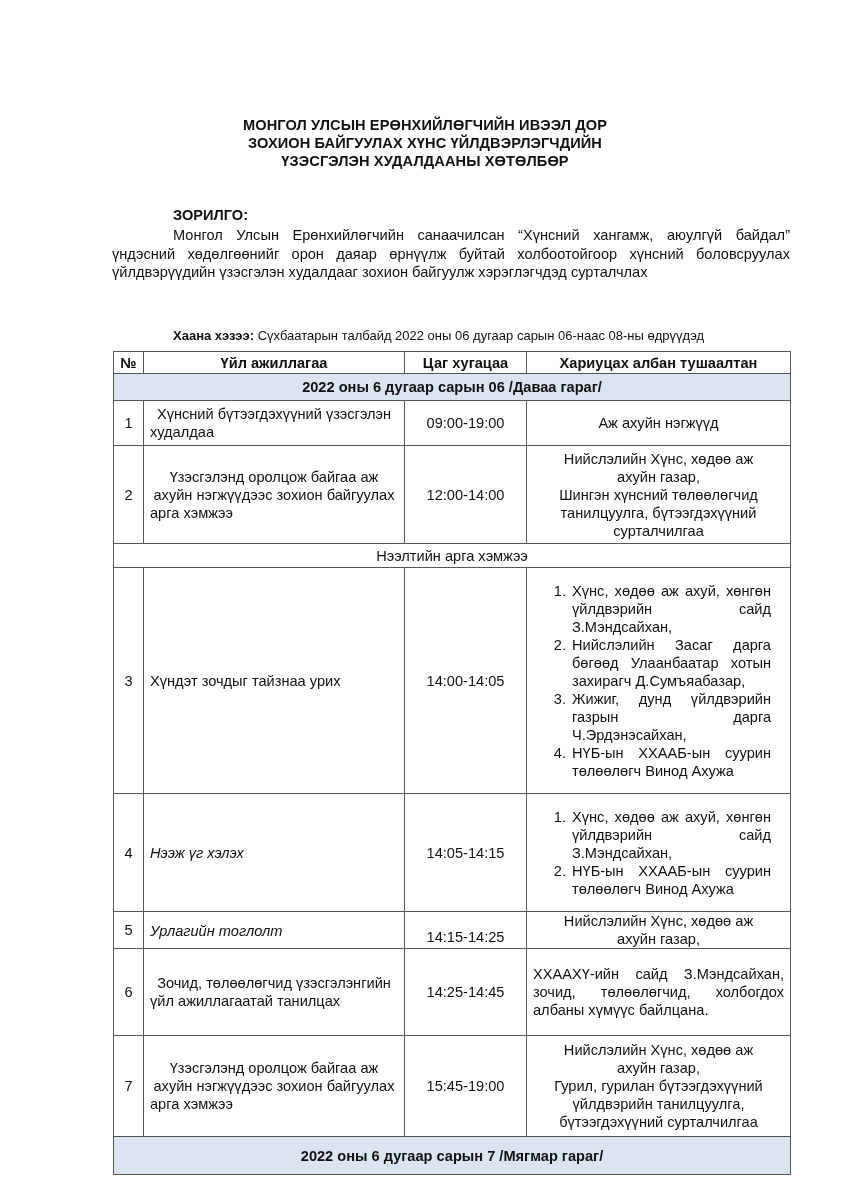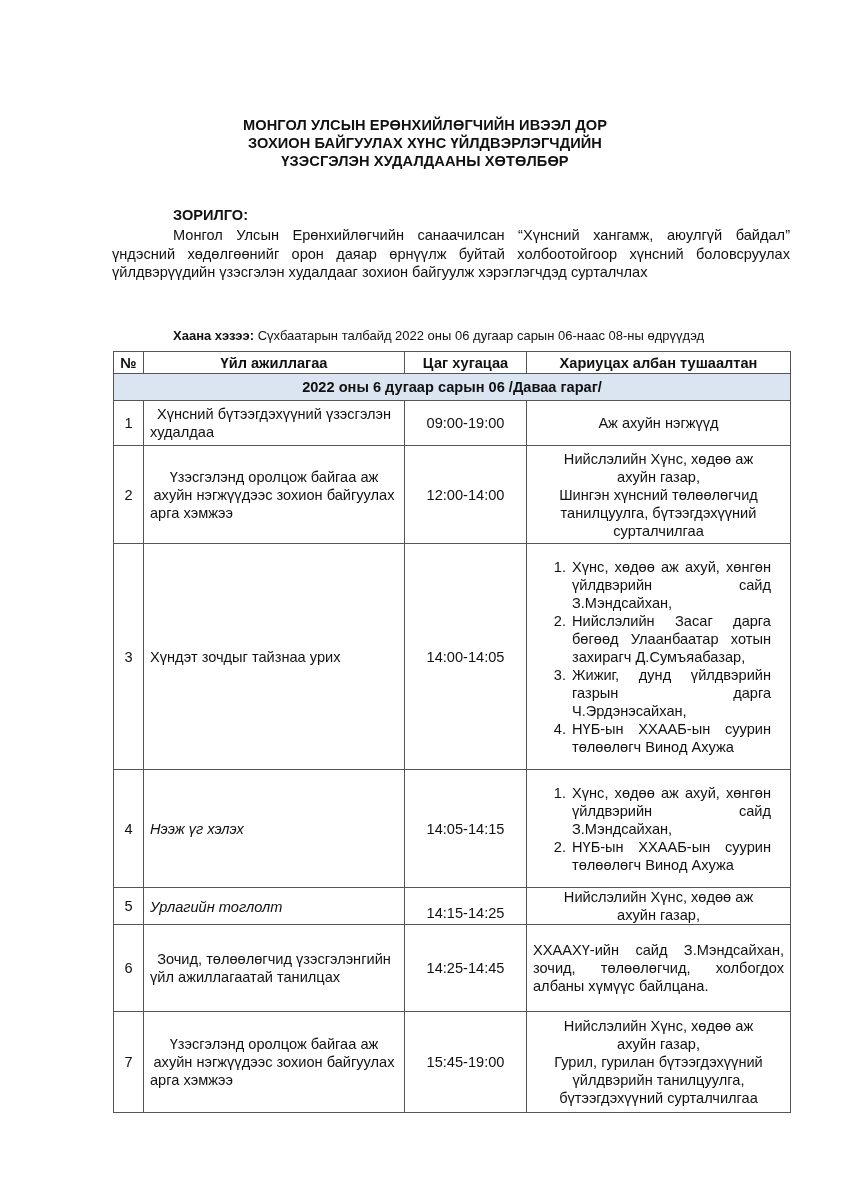--- a/index.html
+++ b/index.html
@@ -108,20 +108,23 @@
     <td class="time">12:00-14:00</td>
     <td class="resp">
       <div>Нийслэлийн Хүнс, хөдөө аж</div>
       <div>ахуйн газар,</div>
       <div>Шингэн хүнсний төлөөлөгчид</div>
       <div>танилцуулга, бүтээгдэхүүний</div>
       <div>сурталчилгаа</div>
     </td>
   </tr>
 
+  <tr class="section-row">
+    <td colspan="4" style="height:23px;">Нээлтийн арга хэмжээ</td>
+  </tr>
 
   <tr style="height:181px;">
     <td class="no">3</td>
     <td class="act">Хүндэт зочдыг тайзнаа урих</td>
     <td class="time">14:00-14:05</td>
     <td class="resp justify" style="vertical-align:top; padding-top:1px;">
       <ol class="resp-list">
         <li>Хүнс, хөдөө аж ахуй, хөнгөн үйлдвэрийн сайд З.Мэндсайхан,</li>
         <li>Нийслэлийн Засаг дарга бөгөөд Улаанбаатар хотын захирагч Д.Сумъяабазар,</li>
         <li>Жижиг, дунд үйлдвэрийн газрын дарга Ч.Эрдэнэсайхан,</li>
@@ -165,14 +168,17 @@
     <td class="time">15:45-19:00</td>
     <td class="resp">
       <div>Нийслэлийн Хүнс, хөдөө аж</div>
       <div>ахуйн газар,</div>
       <div>Гурил, гурилан бүтээгдэхүүний</div>
       <div>үйлдвэрийн танилцуулга,</div>
       <div>бүтээгдэхүүний сурталчилгаа</div>
     </td>
   </tr>
 
+  <tr class="day-row">
+    <td colspan="4" style="height:37px;">2022 оны 6 дугаар сарын  7 /Мягмар гараг/</td>
+  </tr>
 </tbody>
   </table>
 
 </body></html>

